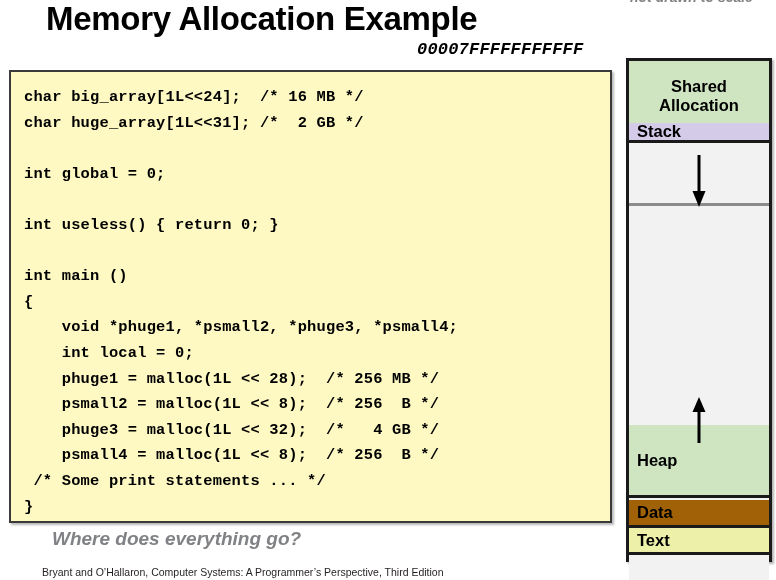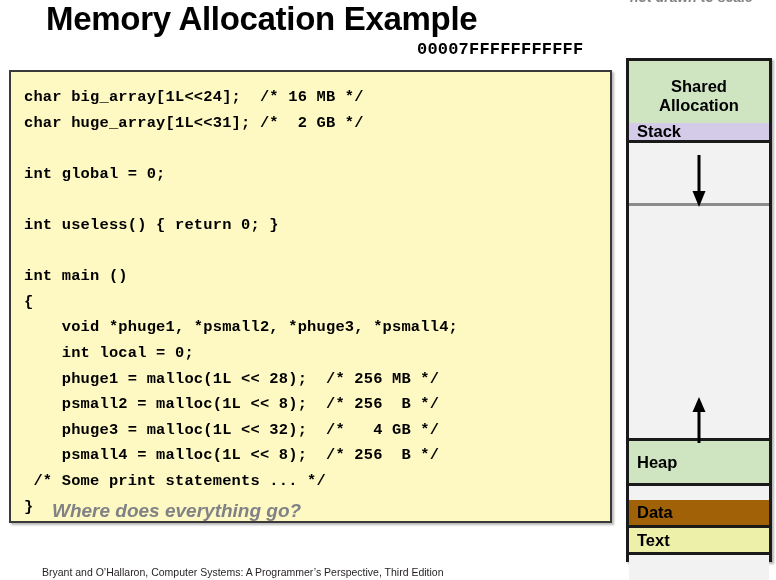--- a/index.html
+++ b/index.html
@@ -31,20 +31,21 @@
   #hex-address {
     position: absolute;
     left: 417px;
     top: 40px;
     font-family: "Liberation Mono", monospace;
     font-size: 17px;
     font-weight: bold;
     color: #000000;
     letter-spacing: 0.2px;
     white-space: nowrap;
+    font-style: italic;
   }
 
   
   #scale-note {
     position: absolute;
     left: 630px;
     top: -11px;
     font-size: 14px;
     font-style: italic;
     font-weight: bold;
@@ -74,21 +75,21 @@
     line-height: 25.6px;
     color: #000000;
     white-space: pre;
     letter-spacing: 0.2px;
   }
 
   
   #question-line {
     position: absolute;
     left: 52px;
-    top: 500px;
+    top: 528px;
     font-size: 19px;
     font-weight: bold;
     font-style: italic;
     color: #808285;
     white-space: nowrap;
   }
 
   
   #footer-text {
     position: absolute;
@@ -132,21 +133,21 @@
     text-align: center;
   }
   .mem-seg.centered .seg-label {
     padding-left: 0;
   }
 
   #seg-shared    { top: 0px;   height: 72px;  background: #cfe5c2; border-bottom: 3px solid #1a1a1a; }
   #seg-stack     { top: 62px;  height: 20px;  background: #d3cbe8; border-bottom: 3px solid #1a1a1a; }
   #seg-stackgap  { top: 93px;  height: 52px;  background: #f2f2f2; border-bottom: 3px solid #8c8c8c; }
   #seg-unmapped  { top: 145px; height: 235px; background: #f2f2f2; border-bottom: 3px solid #1a1a1a; }
-  #seg-heap      { top: 380px; height: 45px;  background: #cfe5c2; border-bottom: 3px solid #1a1a1a; }
+  #seg-heap      { top: 364px; height: 73px;  background: #cfe5c2; border-bottom: 3px solid #1a1a1a; }
   #seg-data      { top: 439px; height: 28px;  background: #a16207; border-bottom: 3px solid #1a1a1a; }
   #seg-text      { top: 467px; height: 27px;  background: #ecf0a8; border-bottom: 3px solid #1a1a1a; }
   #seg-bottom    { top: 494px; height: 34px;  background: #f2f2f2; }
 
   
   .mem-arrow {
     position: absolute;
     left: 50%;
     transform: translateX(-50%);
     width: 20px;

